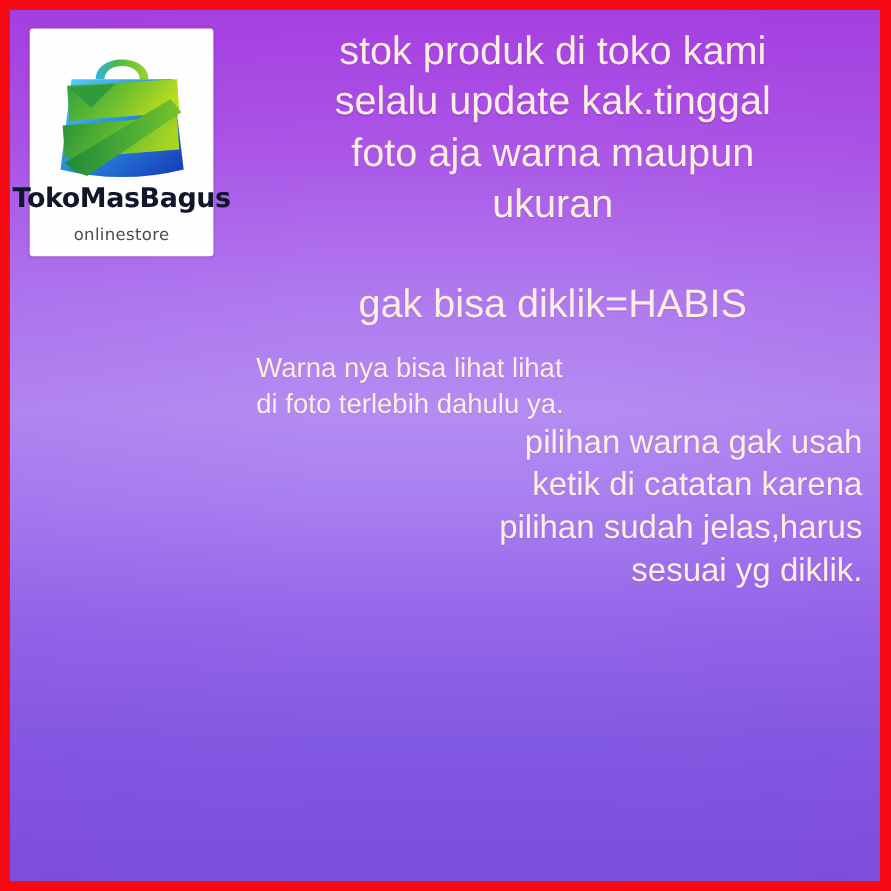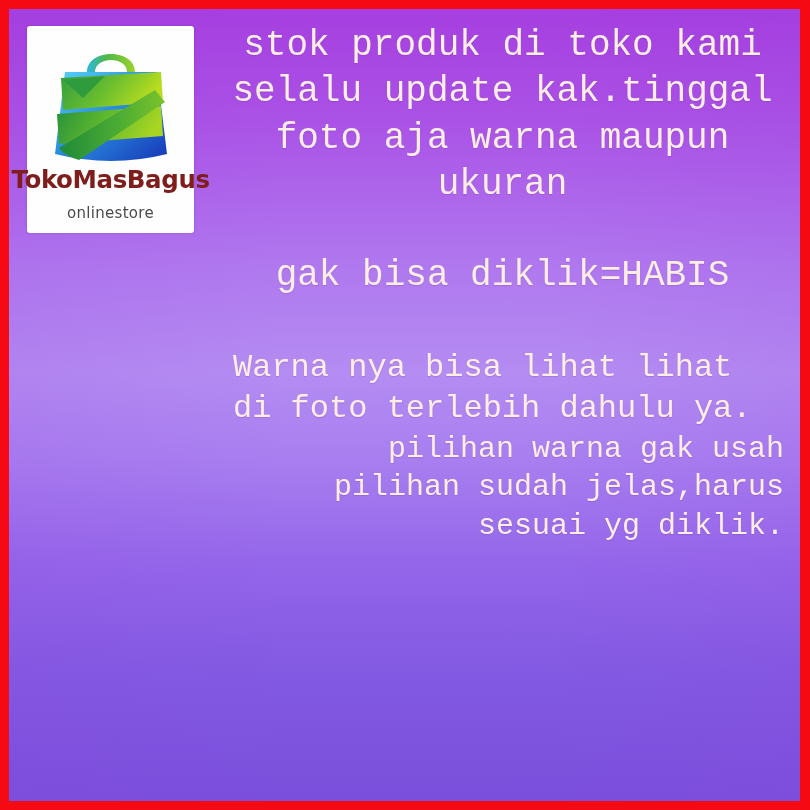--- a/index.html
+++ b/index.html
@@ -73,21 +73,21 @@
     margin-top: 6px;
     width: 136px;
     height: 135px;
   }
 
   .brand-name {
     font-family: "DejaVu Sans", sans-serif;
     font-size: 24.5px;
     font-weight: 700;
     letter-spacing: -0.4px;
-    color: #7f1d1d;
+    color: #0f172a;
     line-height: 1;
     margin-top: 1px;
   }
 
   .brand-sub {
     font-family: "DejaVu Sans", sans-serif;
     font-size: 15px;
     font-weight: 400;
     letter-spacing: 0.3px;
     color: #4a4a4a;
@@ -95,39 +95,39 @@
   }
 
   
   .message {
     position: absolute;
     left: 212px;
     right: 16px;
     top: 14px;
     text-align: center;
     color: #fdeee2;
-    font-family: Liberation Mono, monospace;
+    font-family: Liberation Sans, sans-serif;
     font-weight: 400;
     z-index: 2;
   }
 
   .para {
     font-size: 36px;
     line-height: 1.29;
     margin: 0;
     text-shadow: 0 1px 1px rgba(90,20,140,0.16);
   }
 
   .para.p1 { font-size: 36px; }
   .para.p2 { font-size: 36px; margin-top: 44px; }
   .para.p3 { font-size: 36px; margin-top: 44px; }
 
   .para.p4 {
-    font-size: 32px;
-    margin-top: 48px;
+    font-size: 25px;
+    margin-top: 20px;
     text-align: left;
     margin-left: 12px;
   }
   .para.p4 .ln2 { display: block; }
 
   .para.p5 {
     font-size: 30px;
     text-align: right;
   }
   .para.p5 .ln { display: block; }
@@ -202,20 +202,21 @@
         <span class="nowrap">gak bisa diklik=HABIS</span>
       </p>
 
       <p class="para p4">
         <span class="ln nowrap">Warna nya bisa lihat lihat</span>
         <span class="ln2 nowrap">di foto terlebih dahulu ya.</span>
       </p>
 
       <p class="para p5">
         <span class="ln nowrap">pilihan warna gak usah</span>
+        <span class="ln nowrap">ketik di catatan karena</span>
         <span class="ln nowrap">pilihan sudah jelas,harus</span>
         <span class="ln nowrap">sesuai yg diklik.</span>
       </p>
 
     </div>
 
   </div>
 </div>
 
 </body></html>

